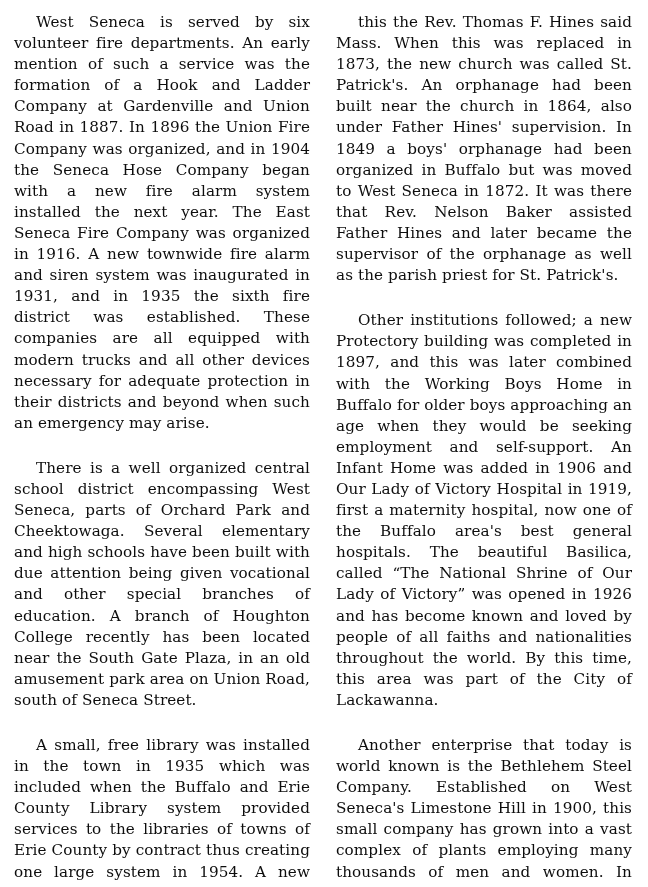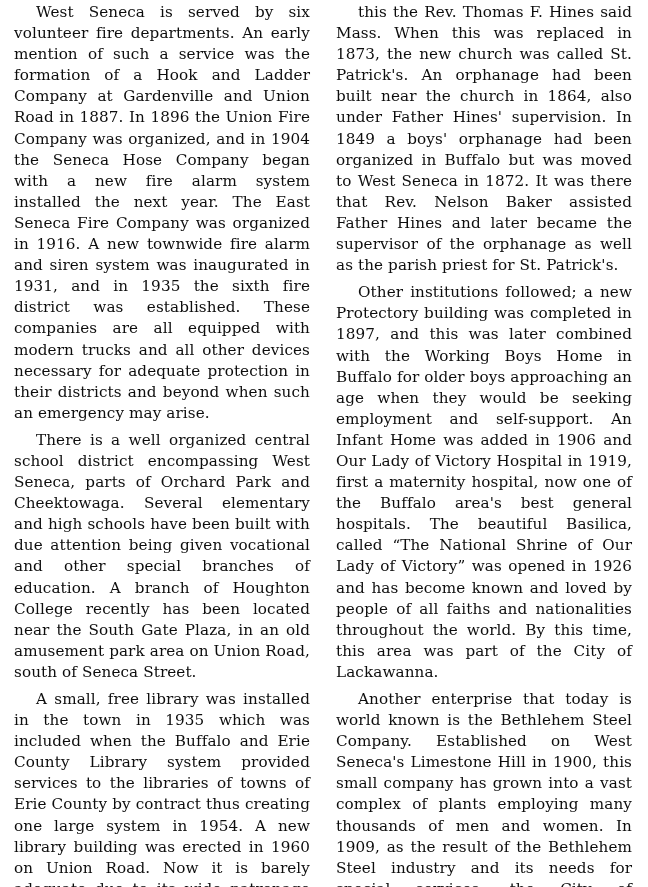--- a/index.html
+++ b/index.html
@@ -12,21 +12,21 @@
     height: 887px;
     overflow: hidden;
     font-family: "DejaVu Serif", serif;
     color: #0d0d0d;
   }
   .page {
     position: relative;
     width: 648px;
     height: 887px;
     box-sizing: border-box;
-    padding: 2px 12px 4px 14px;
+    padding: 12px 12px 4px 14px;
   }
   .columns {
     display: flex;
     flex-direction: row;
     align-items: flex-start;
     gap: 26px;
     height: 100%;
   }
   .col {
     width: 296px;
@@ -37,21 +37,21 @@
     text-align: justify;
     text-justify: inter-word;
     font-size: 15.2px;
     line-height: 21.1px;
     letter-spacing: 0.1px;
     text-indent: 22px;
     -webkit-hyphens: manual;
     hyphens: manual;
   }
   p.para + p.para {
-    margin-top: 6px;
+    margin-top: 24px;
   }
   
   .col p.para:last-child {
     margin-bottom: 0;
   }
 </style>
 </head>
 <body>
 
 <div class="page">

